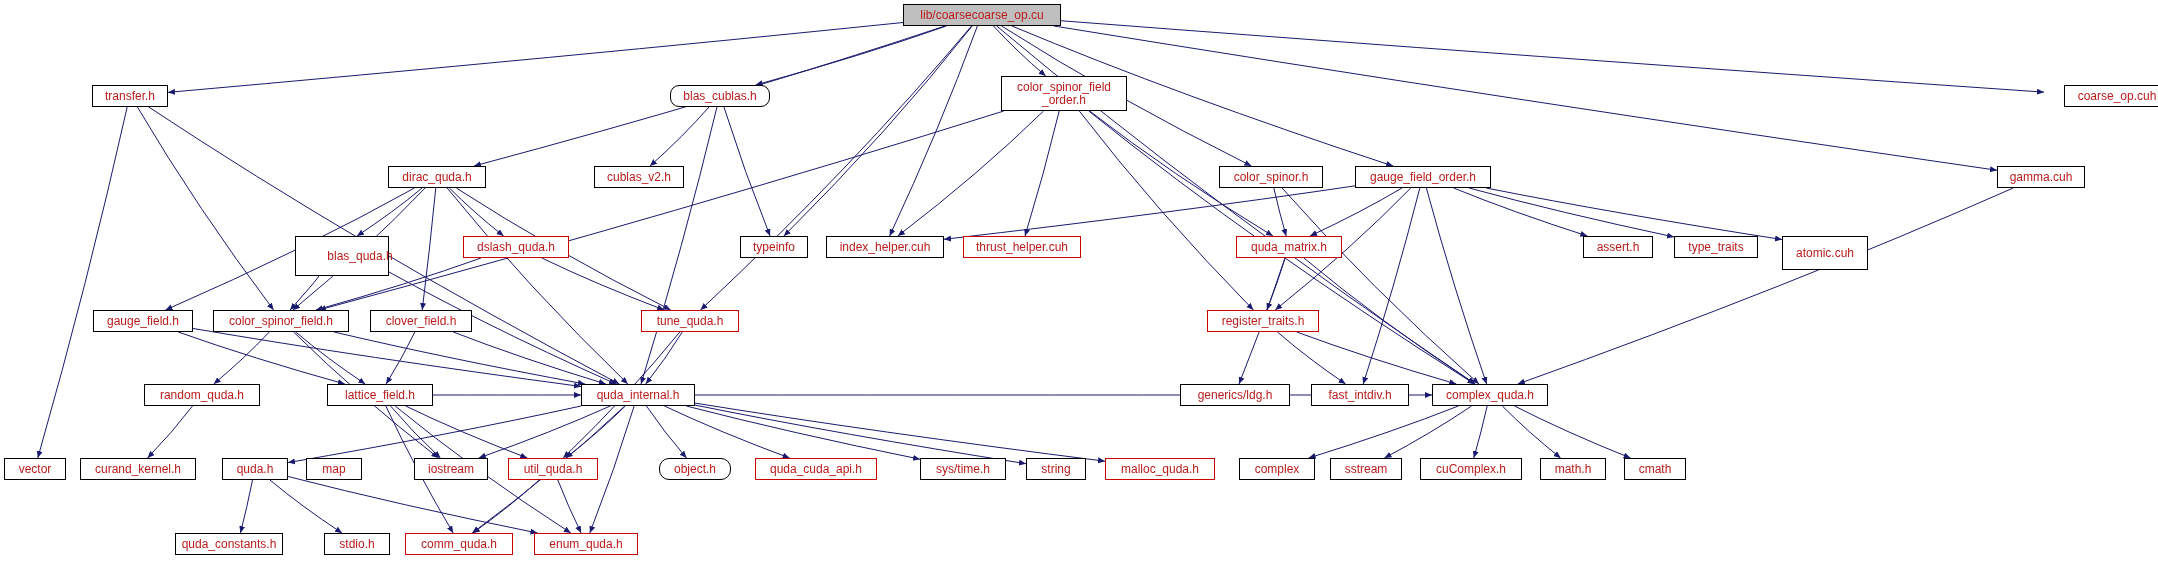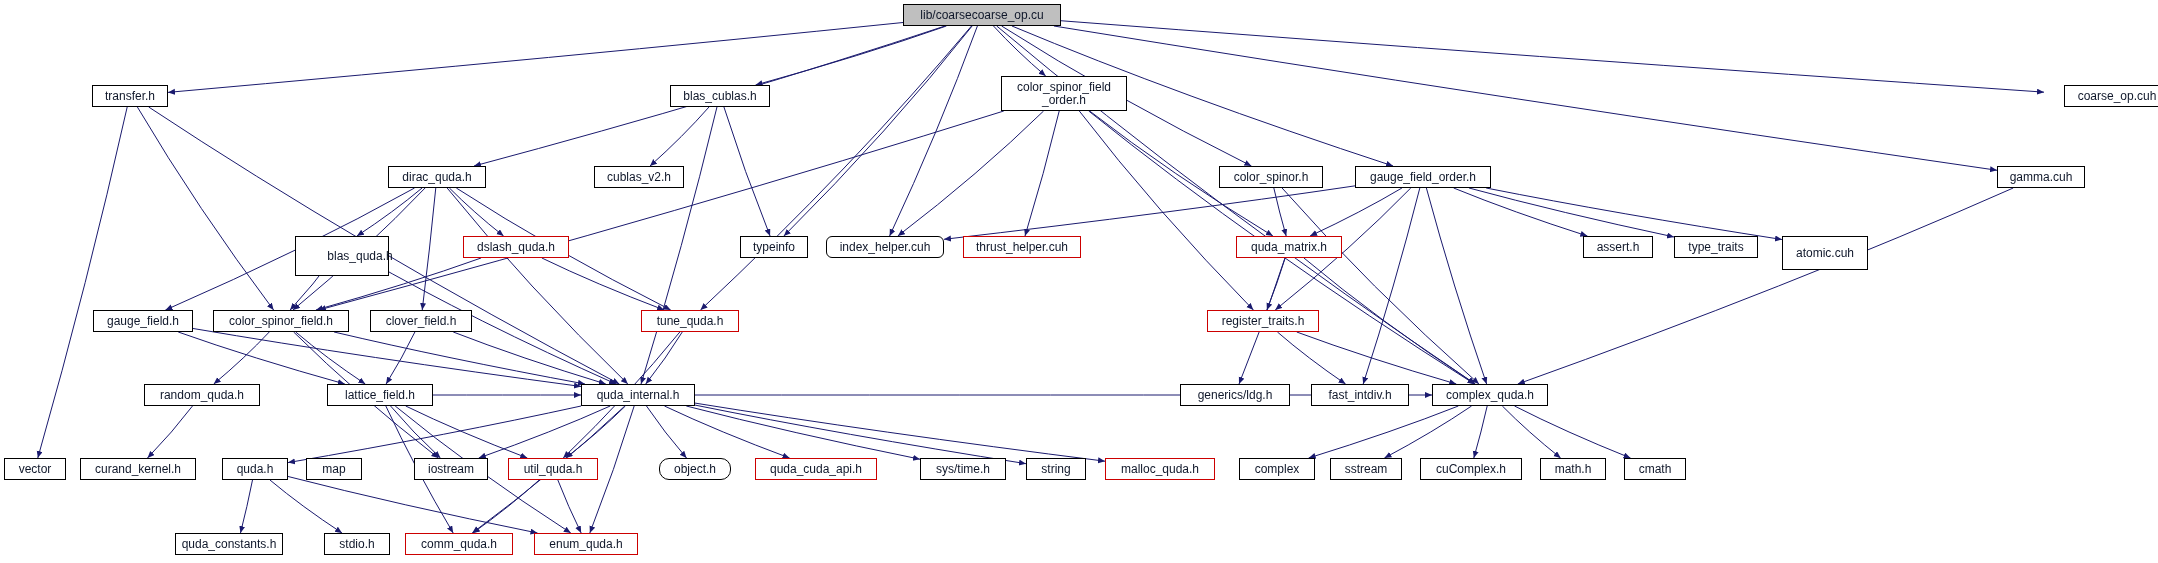--- a/index.html
+++ b/index.html
@@ -22,21 +22,21 @@
     top: 0;
     width: 2158px;
     height: 563px;
     pointer-events: none;
   }
   .node {
     position: absolute;
     box-sizing: border-box;
     border: 1px solid #000000;
     background: #ffffff;
-    color: #0f172a;
+    color: #b91c1c;
     font-size: 12px;
     line-height: 13px;
     text-align: center;
     display: flex;
     align-items: center;
     justify-content: center;
     white-space: pre-line;
     z-index: 2;
   }
   .node.red {
@@ -146,33 +146,33 @@
         <path d="M269.96,480 Q301.6752,506.5 342.04,533"></path>
         <path d="M288,476.4773413897281 Q397.7594666666667,504.738670694864 537.4533333333334,533"></path>
         <path d="M539.2133333333334,480 Q509.9856,506.5 472.7866666666667,533"></path>
         <path d="M557.84,480 Q568.1008,506.5 581.16,533"></path>
       </g>
   </svg>
 
   <div id="nodes">
       <div class="node root" style="left: 903px; top: 4px; width: 158px; height: 22px;">lib/coarsecoarse_op.cu</div>
       <div class="node" style="left: 92px; top: 85px; width: 76px; height: 22px;">transfer.h</div>
-      <div class="node" style="left: 670px; top: 85px; width: 100px; height: 22px;">blas_cublas.h</div>
+      <div class="node" style="left: 670px; top: 85px; width: 100px; height: 22px; border-radius: 9px;">blas_cublas.h</div>
       <div class="node" style="left: 1001px; top: 76px; width: 126px; height: 35px;">color_spinor_field
 _order.h</div>
       <div class="node" style="left: 2044px; top: 85px; width: 106px; height: 22px; margin-left: 20px;">coarse_op.cuh</div>
       <div class="node" style="left: 1997px; top: 166px; width: 88px; height: 22px;">gamma.cuh</div>
       <div class="node" style="left: 594px; top: 166px; width: 90px; height: 22px;">cublas_v2.h</div>
       <div class="node" style="left: 388px; top: 166px; width: 98px; height: 22px;">dirac_quda.h</div>
       <div class="node" style="left: 1219px; top: 166px; width: 104px; height: 22px;">color_spinor.h</div>
       <div class="node" style="left: 1355px; top: 166px; width: 136px; height: 22px;">gauge_field_order.h</div>
       <div class="node" style="left: 295px; top: 236px; width: 94px; height: 40px; padding-left: 36px;">blas_quda.h</div>
       <div class="node red" style="left: 463px; top: 236px; width: 106px; height: 22px;">dslash_quda.h</div>
       <div class="node" style="left: 740px; top: 236px; width: 68px; height: 22px;">typeinfo</div>
-      <div class="node" style="left: 826px; top: 236px; width: 118px; height: 22px; border-radius: 6px;">index_helper.cuh</div>
+      <div class="node" style="left: 826px; top: 236px; width: 118px; height: 22px;">index_helper.cuh</div>
       <div class="node red" style="left: 963px; top: 236px; width: 118px; height: 22px;">thrust_helper.cuh</div>
       <div class="node red" style="left: 1236px; top: 236px; width: 106px; height: 22px;">quda_matrix.h</div>
       <div class="node" style="left: 1583px; top: 236px; width: 70px; height: 22px;">assert.h</div>
       <div class="node" style="left: 1674px; top: 236px; width: 84px; height: 22px;">type_traits</div>
       <div class="node" style="left: 1782px; top: 236px; width: 86px; height: 34px;">atomic.cuh</div>
       <div class="node" style="left: 93px; top: 310px; width: 100px; height: 22px;">gauge_field.h</div>
       <div class="node" style="left: 213px; top: 310px; width: 136px; height: 22px;">color_spinor_field.h</div>
       <div class="node" style="left: 370px; top: 310px; width: 102px; height: 22px;">clover_field.h</div>
       <div class="node red" style="left: 641px; top: 310px; width: 98px; height: 22px;">tune_quda.h</div>
       <div class="node red" style="left: 1207px; top: 310px; width: 112px; height: 22px;">register_traits.h</div>

